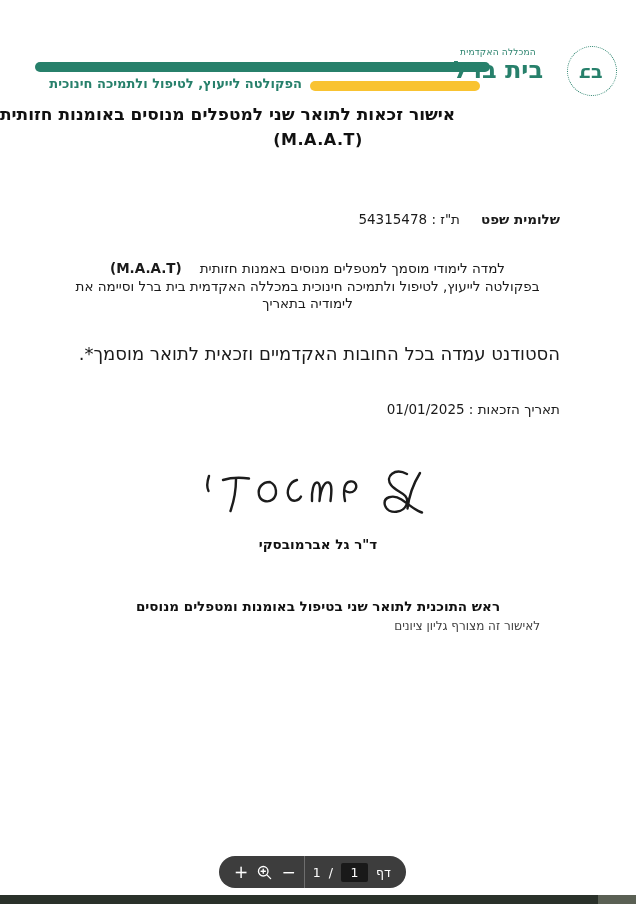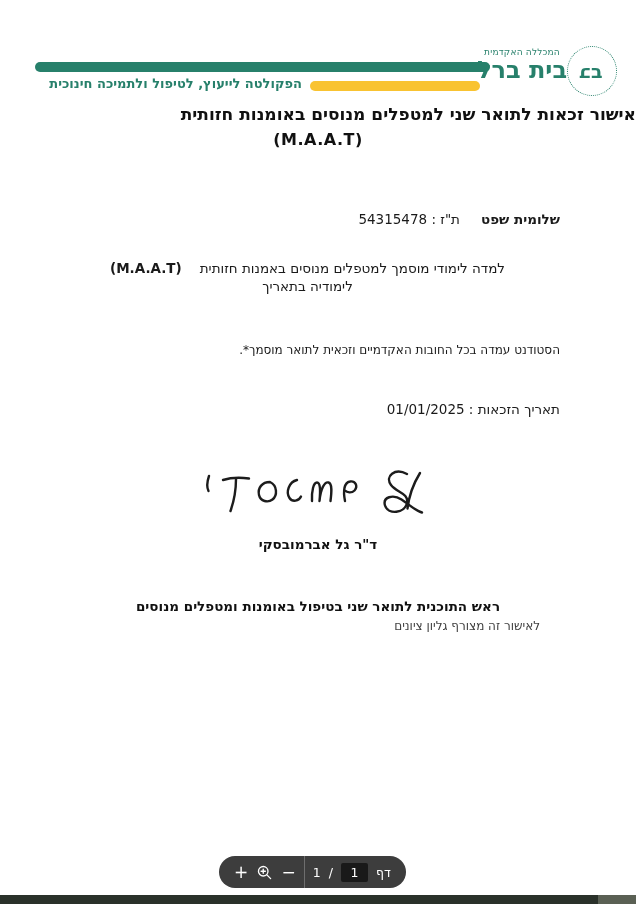--- a/index.html
+++ b/index.html
@@ -7,46 +7,46 @@
     width:636px;height:904px;position:relative;overflow:hidden;
     background:#ffffff;
     font-family:"DejaVu Sans", sans-serif;
   }
   .abs{position:absolute;}
   .bold{font-weight:bold;}
 
   
   .green-bar{left:35px;top:62px;width:455px;height:10px;border-radius:5px;background:var(--green);}
   .yellow-bar{left:310px;top:81px;width:170px;height:10px;border-radius:5px;background:var(--yellow);}
-  .college{left:476px;top:47px;width:92px;text-align:center;color:var(--green);direction:rtl;}
+  .college{left:452px;top:47px;width:92px;text-align:center;color:var(--green);direction:rtl;}
   .college-small{font-size:9px;letter-spacing:0.2px;}
   .college-large{font-size:24px;font-weight:bold;line-height:1.05;margin-top:1px;}
   .emblem{
     left:567px;top:46px;width:50px;height:50px;border:1.5px dotted var(--green);
     border-radius:50%;display:flex;align-items:center;justify-content:center;
     color:var(--green);font-weight:bold;font-size:19px;box-sizing:border-box;
   }
   .emblem .mir{display:inline-block;transform:scaleX(-1);margin-left:-2px;}
   .faculty{
     left:36px;top:76px;width:266px;text-align:right;direction:rtl;
     color:var(--green);font-weight:bold;font-size:13px;
   }
 
   
-  .title1{left:0;right:0;top:104px;text-align:right;direction:rtl;
+  .title1{left:0;right:0;top:104px;text-align:left;direction:rtl;
     font-weight:bold;font-size:17px;color:#111;}
   .title2{left:0;right:0;top:130px;text-align:center;
     font-weight:bold;font-size:16px;color:#111;letter-spacing:0.5px;}
   .student{top:211px;right:76px;direction:rtl;font-size:13.5px;color:#1a1a1a;white-space:nowrap;}
   .student .name{margin-left:21px;}
   .para{top:260px;right:76px;width:505px;direction:rtl;text-align:center;
     font-size:13.5px;line-height:17.5px;color:#1a1a1a;}
   .para .pline{white-space:nowrap;}
   .acr{font-weight:bold;margin-right:18px;}
-  .status{top:343px;right:76px;direction:rtl;font-size:12px;color:#1a1a1a;white-space:nowrap;}
+  .status{top:343px;right:76px;direction:rtl;font-size:18px;color:#1a1a1a;white-space:nowrap;}
   .date{top:401px;right:76px;direction:rtl;font-size:13.5px;color:#1a1a1a;white-space:nowrap;}
 
   .signature-svg{left:193px;top:460px;}
   .signer-name{left:0;right:0;top:536px;text-align:center;direction:rtl;
     font-weight:bold;font-size:13.5px;color:#111;}
   .signer-title{left:0;right:0;top:570px;text-align:center;direction:rtl;
     font-weight:bold;font-size:13.5px;color:#111;margin-top:28px;}
   .note{top:619px;right:96px;direction:rtl;font-size:12px;color:#3f3f3f;}
 
   
@@ -90,20 +90,21 @@
 
   <div class="abs title1">אישור זכאות לתואר שני למטפלים מנוסים באומנות חזותית</div>
   <div class="abs title2" dir="ltr">(M.A.A.T)</div>
 
   <div class="abs student">
     <span class="bold name">שלומית שפט</span><span>ת"ז : 54315478</span>
   </div>
 
   <div class="abs para">
     <div class="pline"><span>למדה לימודי מוסמך למטפלים מנוסים באמנות חזותית</span><span class="acr" dir="ltr">(M.A.A.T)</span></div>
+    <div class="pline">בפקולטה לייעוץ, לטיפול ולתמיכה חינוכית במכללה האקדמית בית ברל וסיימה את</div>
     <div class="pline">לימודיה בתאריך</div>
   </div>
 
   <div class="abs status">הסטודנט עמדה בכל החובות האקדמיים וזכאית לתואר מוסמך*.</div>
   <div class="abs date">תאריך הזכאות : 01/01/2025</div>
 
   <svg class="abs signature-svg" width="238" height="66" viewBox="0 0 238 66" fill="none" stroke="#1c1c1c" stroke-width="2.4" stroke-linecap="round" stroke-linejoin="round">
     <path d="M16,16 C14,22 13.5,27 15.5,31"></path>
     <path d="M30,20 C38,17.5 48,17.5 56,18.5"></path>
     <path d="M43,19 C43,30 41,41 37.5,51"></path>

